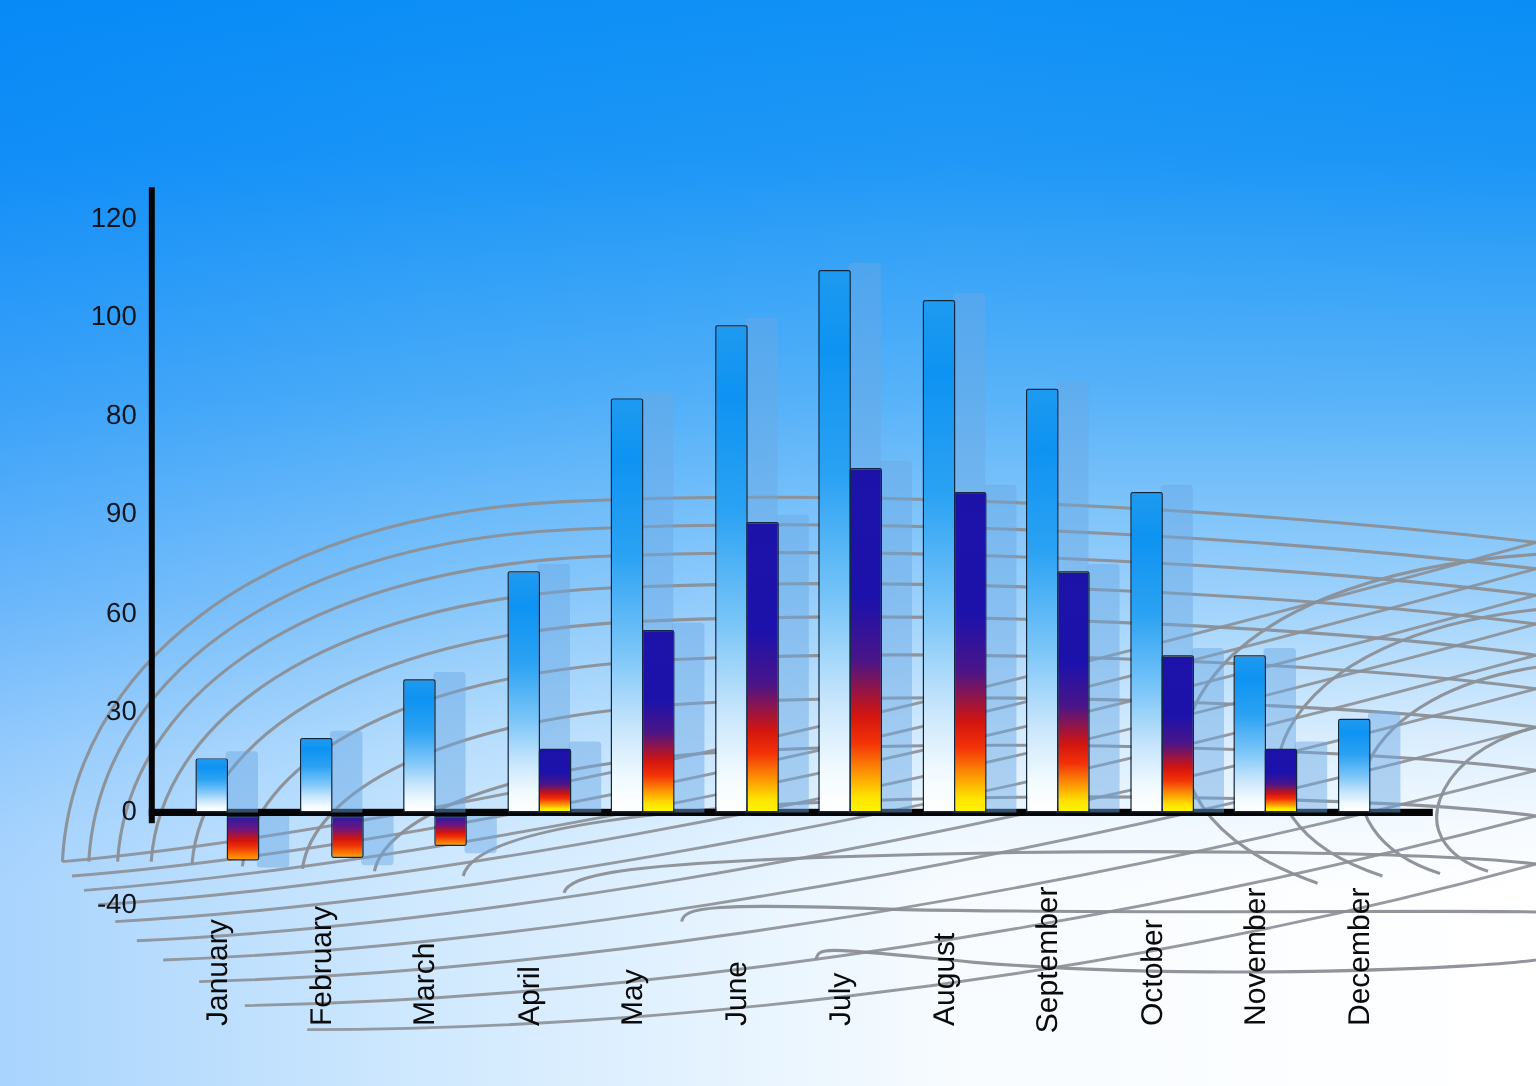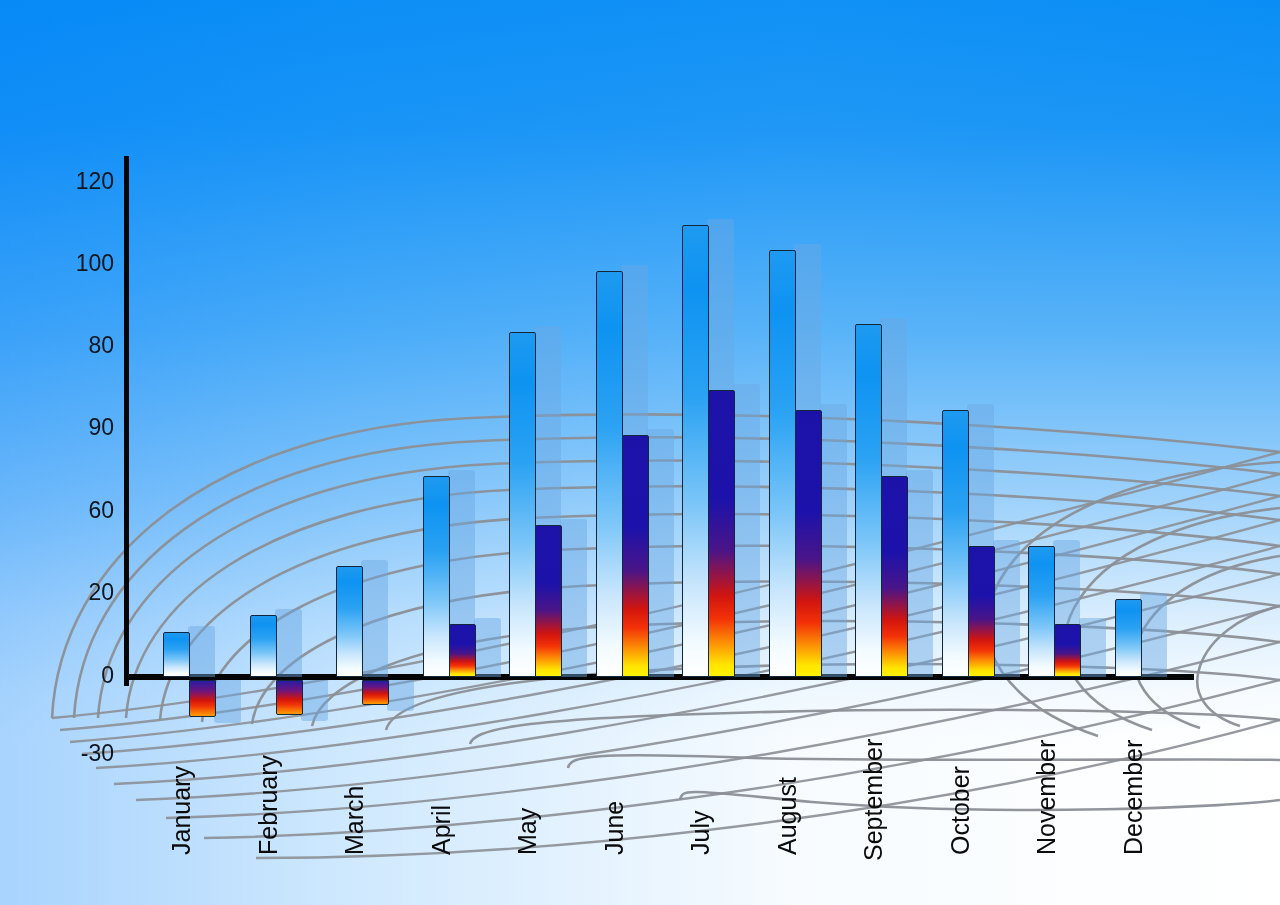--- a/index.html
+++ b/index.html
@@ -231,27 +231,27 @@
     <div class="ytick-wrap" style="top:334px;">
       <span class="ytick-label">80</span>
     </div>
     <div class="ytick-wrap" style="top:416px;">
       <span class="ytick-label">90</span>
     </div>
     <div class="ytick-wrap" style="top:499px;">
       <span class="ytick-label">60</span>
     </div>
     <div class="ytick-wrap" style="top:581px;">
-      <span class="ytick-label">20</span>
+      <span class="ytick-label">30</span>
     </div>
     <div class="ytick-wrap" style="top:664px;">
       <span class="ytick-label">0</span>
     </div>
     <div class="ytick-wrap" style="top:742px;">
-      <span class="ytick-label">-30</span>
+      <span class="ytick-label">-40</span>
     </div>
 
     <div id="bars-layer">
         <div class="bar-shadow" style="left: 188px; top: 625.845px; width: 27px; height: 51.155px;"></div>
         <div class="bar-front bar-blue" title="January: 11" style="left: 163px; top: 631.845px; width: 27px; height: 45.155px;"></div>
         <div class="bar-shadow neg" style="left: 214px; top: 680px; width: 27px; height: 42.945px;"></div>
         <div class="bar-front bar-flame-short neg" title="January: -9" style="left: 189px; top: 680px; width: 27px; height: 36.945px;"></div>
         <div class="bar-shadow" style="left: 274.5px; top: 609.425px; width: 27px; height: 67.575px;"></div>
         <div class="bar-front bar-blue" title="February: 15" style="left: 249.5px; top: 615.425px; width: 27px; height: 61.575px;"></div>
         <div class="bar-shadow neg" style="left: 300.5px; top: 680px; width: 27px; height: 40.8925px;"></div>

